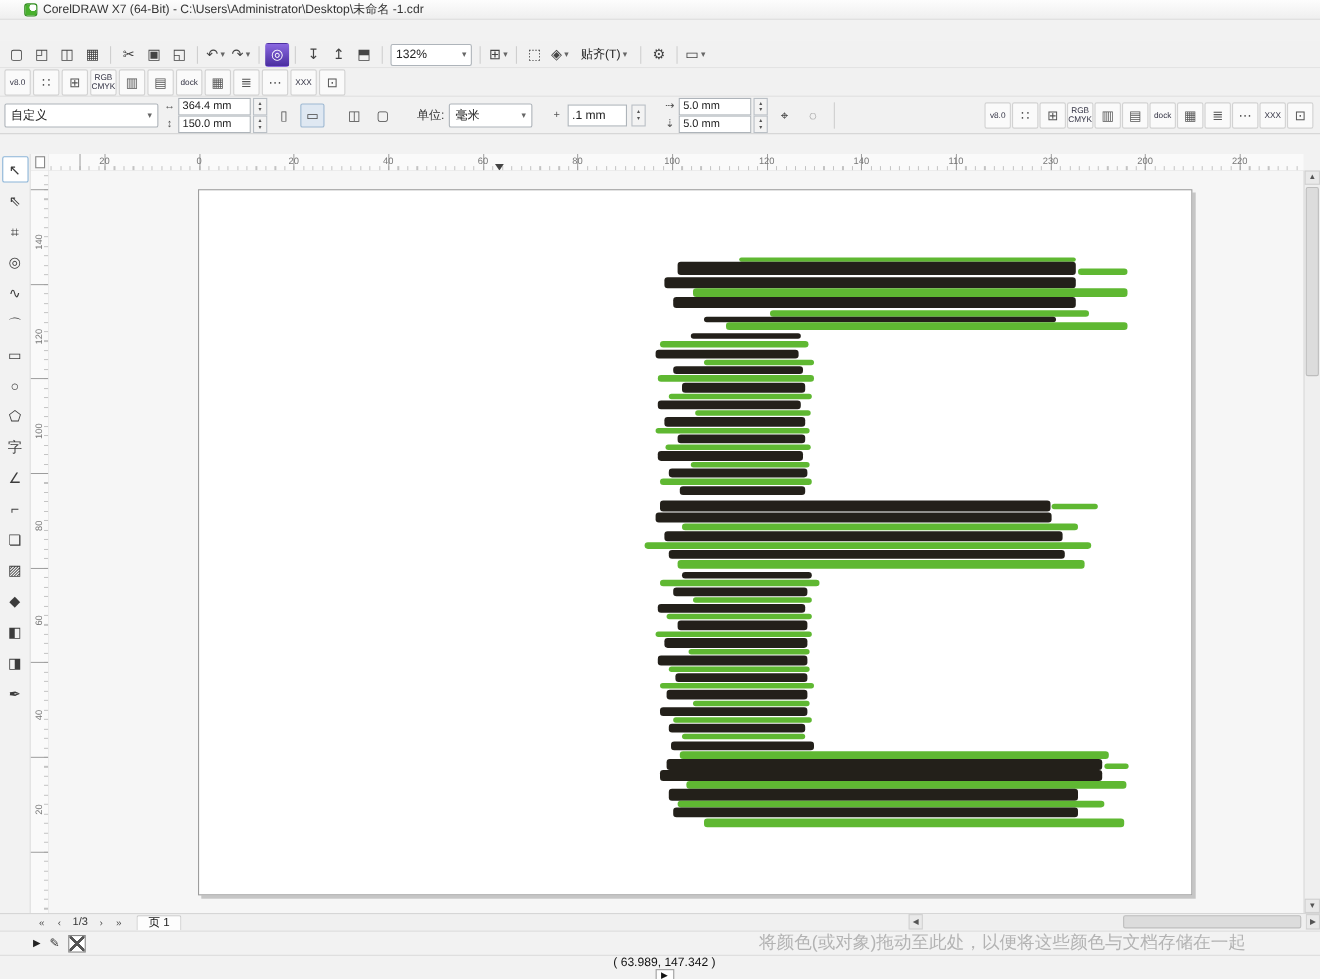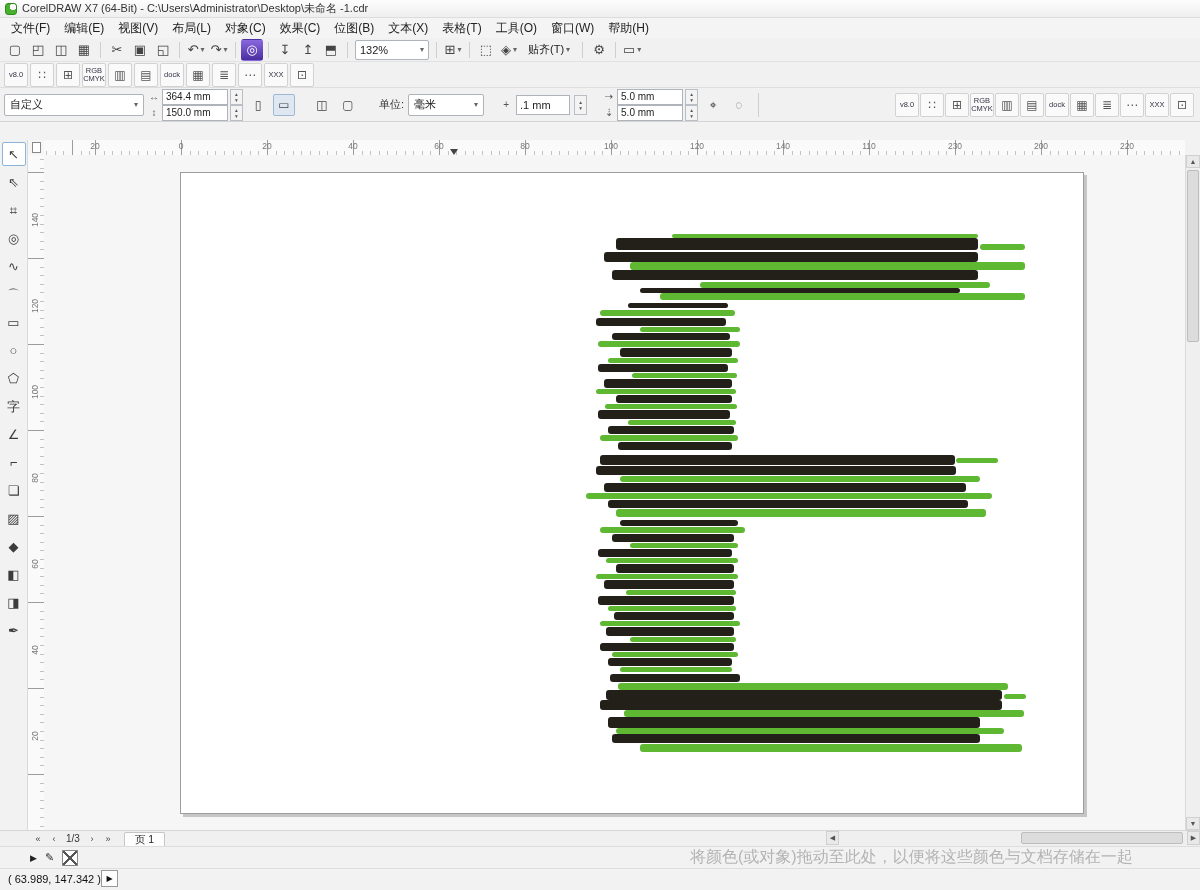--- a/index.html
+++ b/index.html
@@ -1,21 +1,21 @@
 <!DOCTYPE html>
 <html><head>
 <meta charset="utf-8">
 <style>
   html,body{margin:0;padding:0;}
   body{width:1200px;height:890px;font-family:"Liberation Sans","DejaVu Sans",sans-serif;font-size:12px;color:#222;background:#f2f2f2;overflow:hidden;}
   #app{position:relative;width:1200px;height:890px;background:#f2f2f2;overflow:hidden;}
   .row{position:absolute;left:0;width:100%;box-sizing:border-box;}
 
   
-  #titlebar{top:0;height:18px;background:linear-gradient(#fdfdfd,#efefef);border-bottom:1px solid #dcdcdc;display:flex;align-items:center;gap:5px;padding-left:5px;font-size:11px;color:#333;}
+  #titlebar{top:0;height:18px;background:linear-gradient(#fdfdfd,#efefef);border-bottom:1px solid #dcdcdc;display:flex;align-items:center;gap:5px;padding-left:22px;font-size:11px;color:#333;}
   .appicon{width:12px;height:12px;border-radius:3px;background:radial-gradient(circle at 70% 28%,#fff 0 3px,#47b02c 3.5px);display:inline-block;border:1px solid #2f8b1d;box-sizing:border-box;}
 
   
   #menubar{top:18px;height:20px;background:#f4f4f4;display:flex;align-items:center;padding-left:4px;}
   .menu-item{padding:2px 7px;font-size:12px;cursor:default;}
 
   
   #toolbar1{top:38px;height:24px;background:#f1f1f1;border-bottom:1px solid #e2e2e2;display:flex;align-items:center;padding-left:4px;gap:1px;}
   #toolbar2{top:62px;height:26px;background:#f1f1f1;border-bottom:1px solid #dedede;display:flex;align-items:center;padding-left:4px;gap:2px;}
   .tbtn{min-width:20px;height:20px;display:flex;align-items:center;justify-content:center;border:1px solid transparent;border-radius:2px;color:#444;cursor:default;}
@@ -105,48 +105,34 @@
   
   #statusbar{top:846px;height:22px;background:#f2f2f2;border-top:1px solid #dddddd;display:flex;align-items:center;padding-left:30px;gap:8px;box-sizing:border-box;}
   .miniflag{font-size:9px;color:#222;}
   .minipen{font-size:11px;color:#333;}
   .nocolor{width:14px;height:14px;border:1px solid #888;background:
       linear-gradient(45deg,transparent 44%,#555 44% 56%,transparent 56%),
       linear-gradient(-45deg,transparent 44%,#555 44% 56%,transparent 56%),#fff;}
   #hint{position:absolute;left:690px;color:#b3b3b3;font-size:16px;}
 
   
-  #coordsbar{top:868px;height:20px;background:#f2f2f2;border-top:1px solid #dddddd;display:flex;align-items:center;padding-left:8px;gap:0;box-sizing:border-box;}
+  #coordsbar{top:868px;height:20px;background:#f2f2f2;border-top:1px solid #dddddd;display:flex;align-items:center;padding-left:8px;gap:0;box-sizing:border-box;flex-direction:column;}
   #coords{font-size:11px;color:#111;}
   .playbtn{width:15px;height:15px;border:1px solid #9a9a9a;background:#fdfdfd;display:flex;align-items:center;justify-content:center;font-size:8px;color:#111;}
 </style>
 </head>
 <body>
 
 <div id="app">
 
   <div id="titlebar" class="row">
     <span class="appicon"></span>
     <span>CorelDRAW X7 (64-Bit) - C:\Users\Administrator\Desktop\未命名 -1.cdr</span>
   </div>
 
-  <div id="menubar" class="row">
-      <div class="menu-item">文件(F)</div>
-      <div class="menu-item">编辑(E)</div>
-      <div class="menu-item">视图(V)</div>
-      <div class="menu-item">布局(L)</div>
-      <div class="menu-item">对象(C)</div>
-      <div class="menu-item">效果(C)</div>
-      <div class="menu-item">位图(B)</div>
-      <div class="menu-item">文本(X)</div>
-      <div class="menu-item">表格(T)</div>
-      <div class="menu-item">工具(O)</div>
-      <div class="menu-item">窗口(W)</div>
-      <div class="menu-item">帮助(H)</div>
-    </div>
 
   <div id="toolbar1" class="row">
       <div class="tbtn">
         <div class="glyph">▢</div>
       </div>
       <div class="tbtn">
         <div class="glyph">◰</div>
       </div>
       <div class="tbtn">
         <div class="glyph">◫</div>

